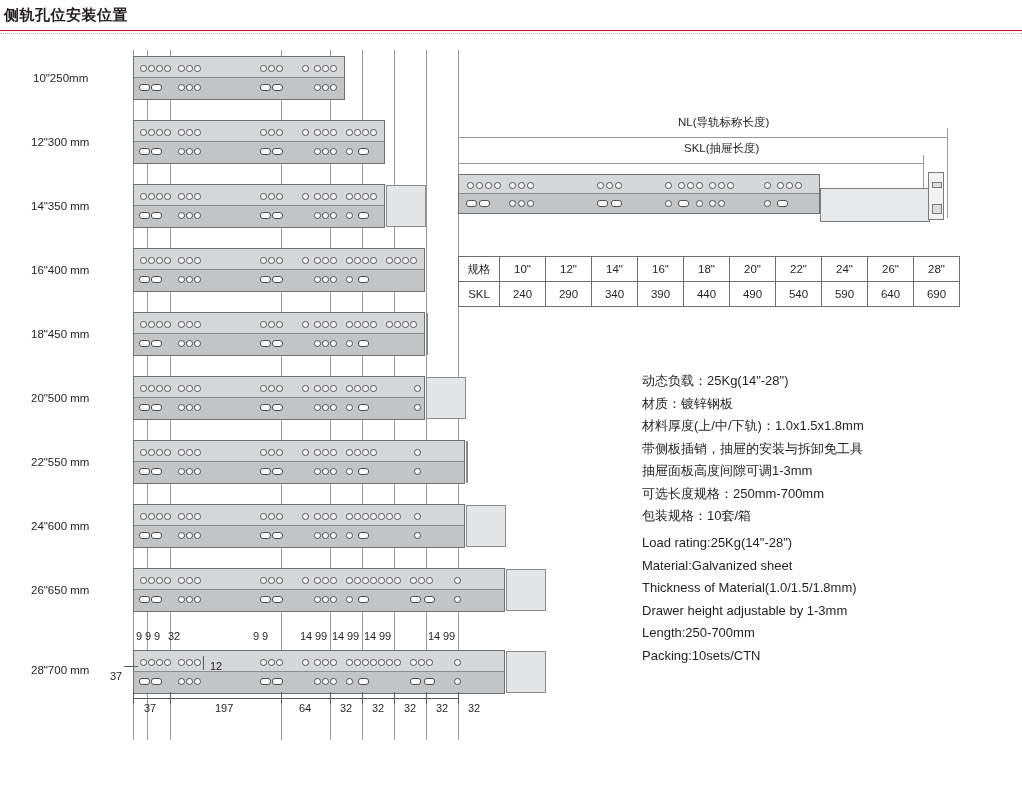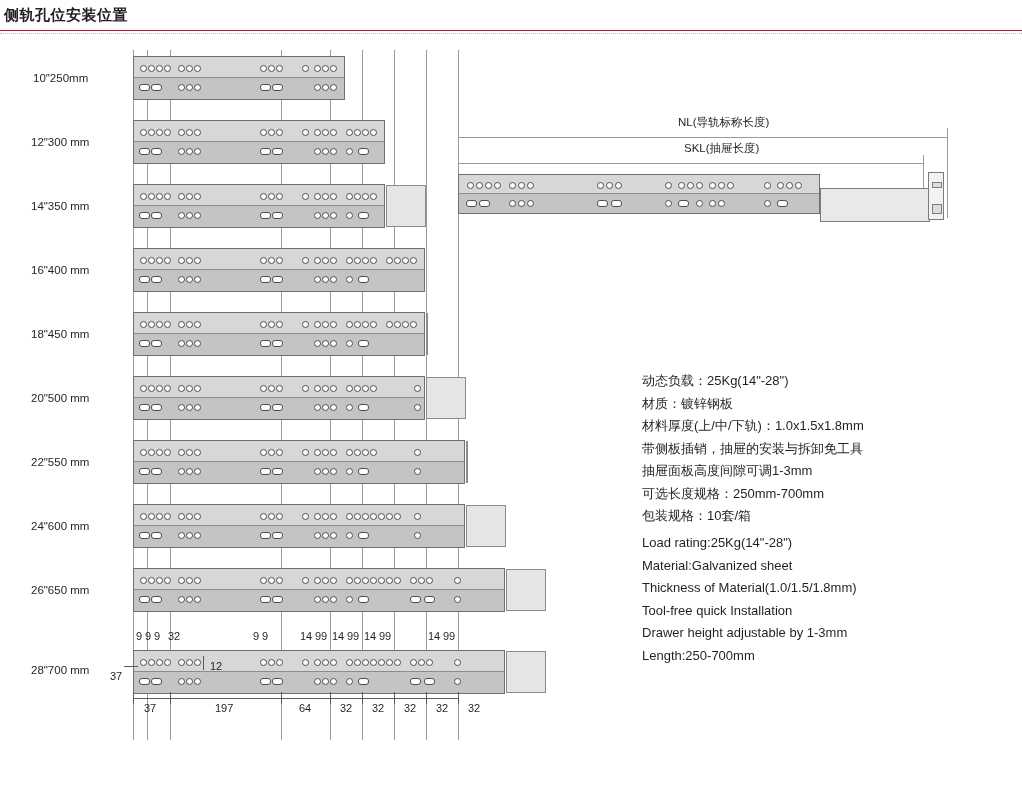--- a/index.html
+++ b/index.html
@@ -613,33 +613,59 @@
   </div>
 
   <div style="position:absolute;left:820px;top:188px;width:110px;height:34px;background:#e8e9ea;border:1px solid #7b7c7e;box-sizing:border-box;"></div>
   <div style="position:absolute;left:928px;top:172px;width:16px;height:48px;border:1px solid #7b7c7e;background:#f2f2f3;box-sizing:border-box;"></div>
   <div style="position:absolute;left:932px;top:182px;width:10px;height:6px;border:1px solid #7b7c7e;background:#dcdddf;box-sizing:border-box;"></div>
   <div style="position:absolute;left:932px;top:204px;width:10px;height:10px;border:1px solid #7b7c7e;background:#dcdddf;box-sizing:border-box;"></div>
 </div>
 
 <table class="spec">
   <tbody>
+      <tr>
+    <td class="head">规格</td>
+    <td>10"</td>
+    <td>12"</td>
+    <td>14"</td>
+    <td>16"</td>
+    <td>18"</td>
+    <td>20"</td>
+    <td>22"</td>
+    <td>24"</td>
+    <td>26"</td>
+    <td>28"</td>
+  </tr>
+  <tr>
+    <td class="head">SKL</td>
+    <td>240</td>
+    <td>290</td>
+    <td>340</td>
+    <td>390</td>
+    <td>440</td>
+    <td>490</td>
+    <td>540</td>
+    <td>590</td>
+    <td>640</td>
+    <td>690</td>
+  </tr>
 </tbody>
   </table>
 
 <div id="spec-cn">
   <div>动态负载：25Kg(14"-28")</div>
   <div>材质：镀锌钢板</div>
   <div>材料厚度(上/中/下轨)：1.0x1.5x1.8mm</div>
   <div>带侧板插销，抽屉的安装与拆卸免工具</div>
   <div>抽屉面板高度间隙可调1-3mm</div>
   <div>可选长度规格：250mm-700mm</div>
   <div>包装规格：10套/箱</div>
 </div>
 
 <div id="spec-en">
   <div>Load rating:25Kg(14"-28")</div>
   <div>Material:Galvanized sheet</div>
   <div>Thickness of Material(1.0/1.5/1.8mm)</div>
-  <div>Tool-free quick Installation</div>
   <div>Drawer height adjustable by 1-3mm</div>
   <div>Length:250-700mm</div>
+  <div>Packing:10sets/CTN</div>
 </div>
 
 </body></html>

